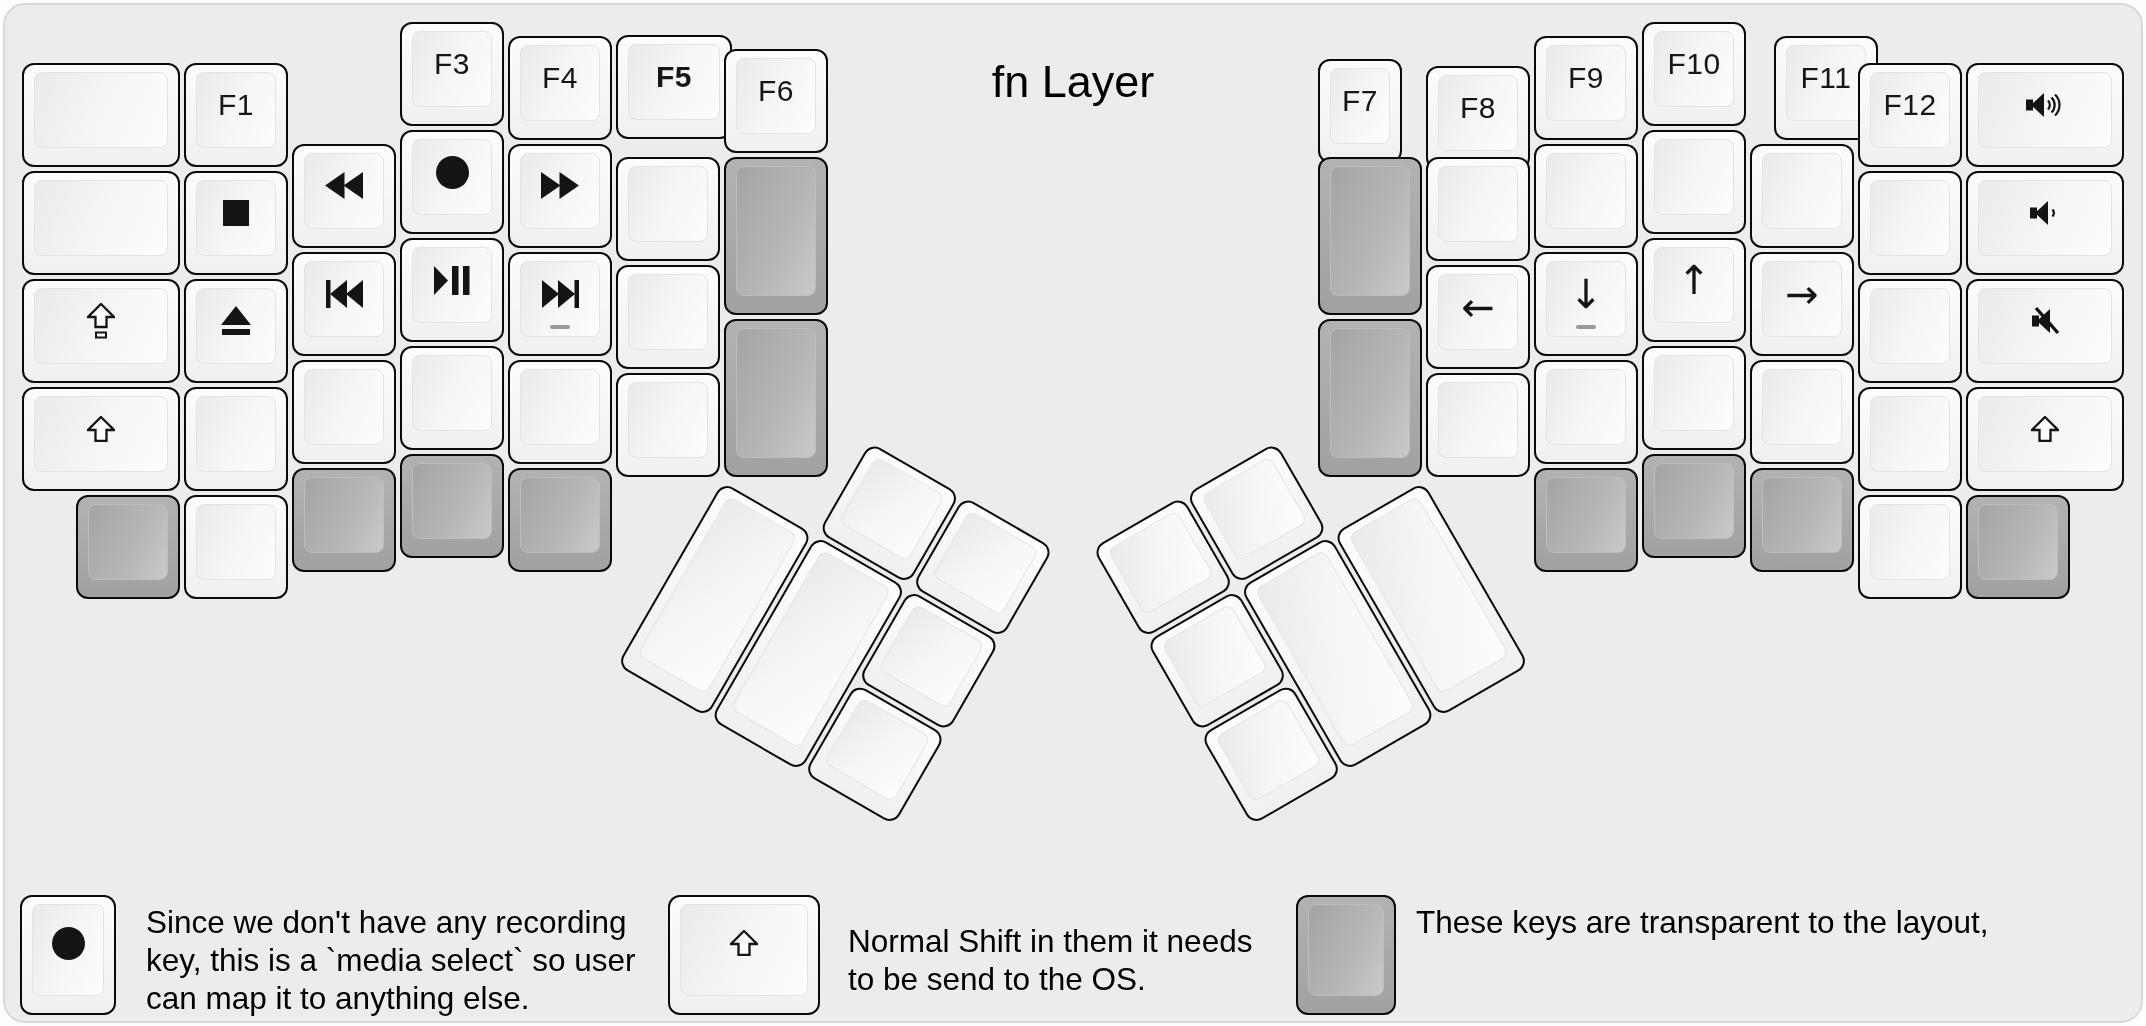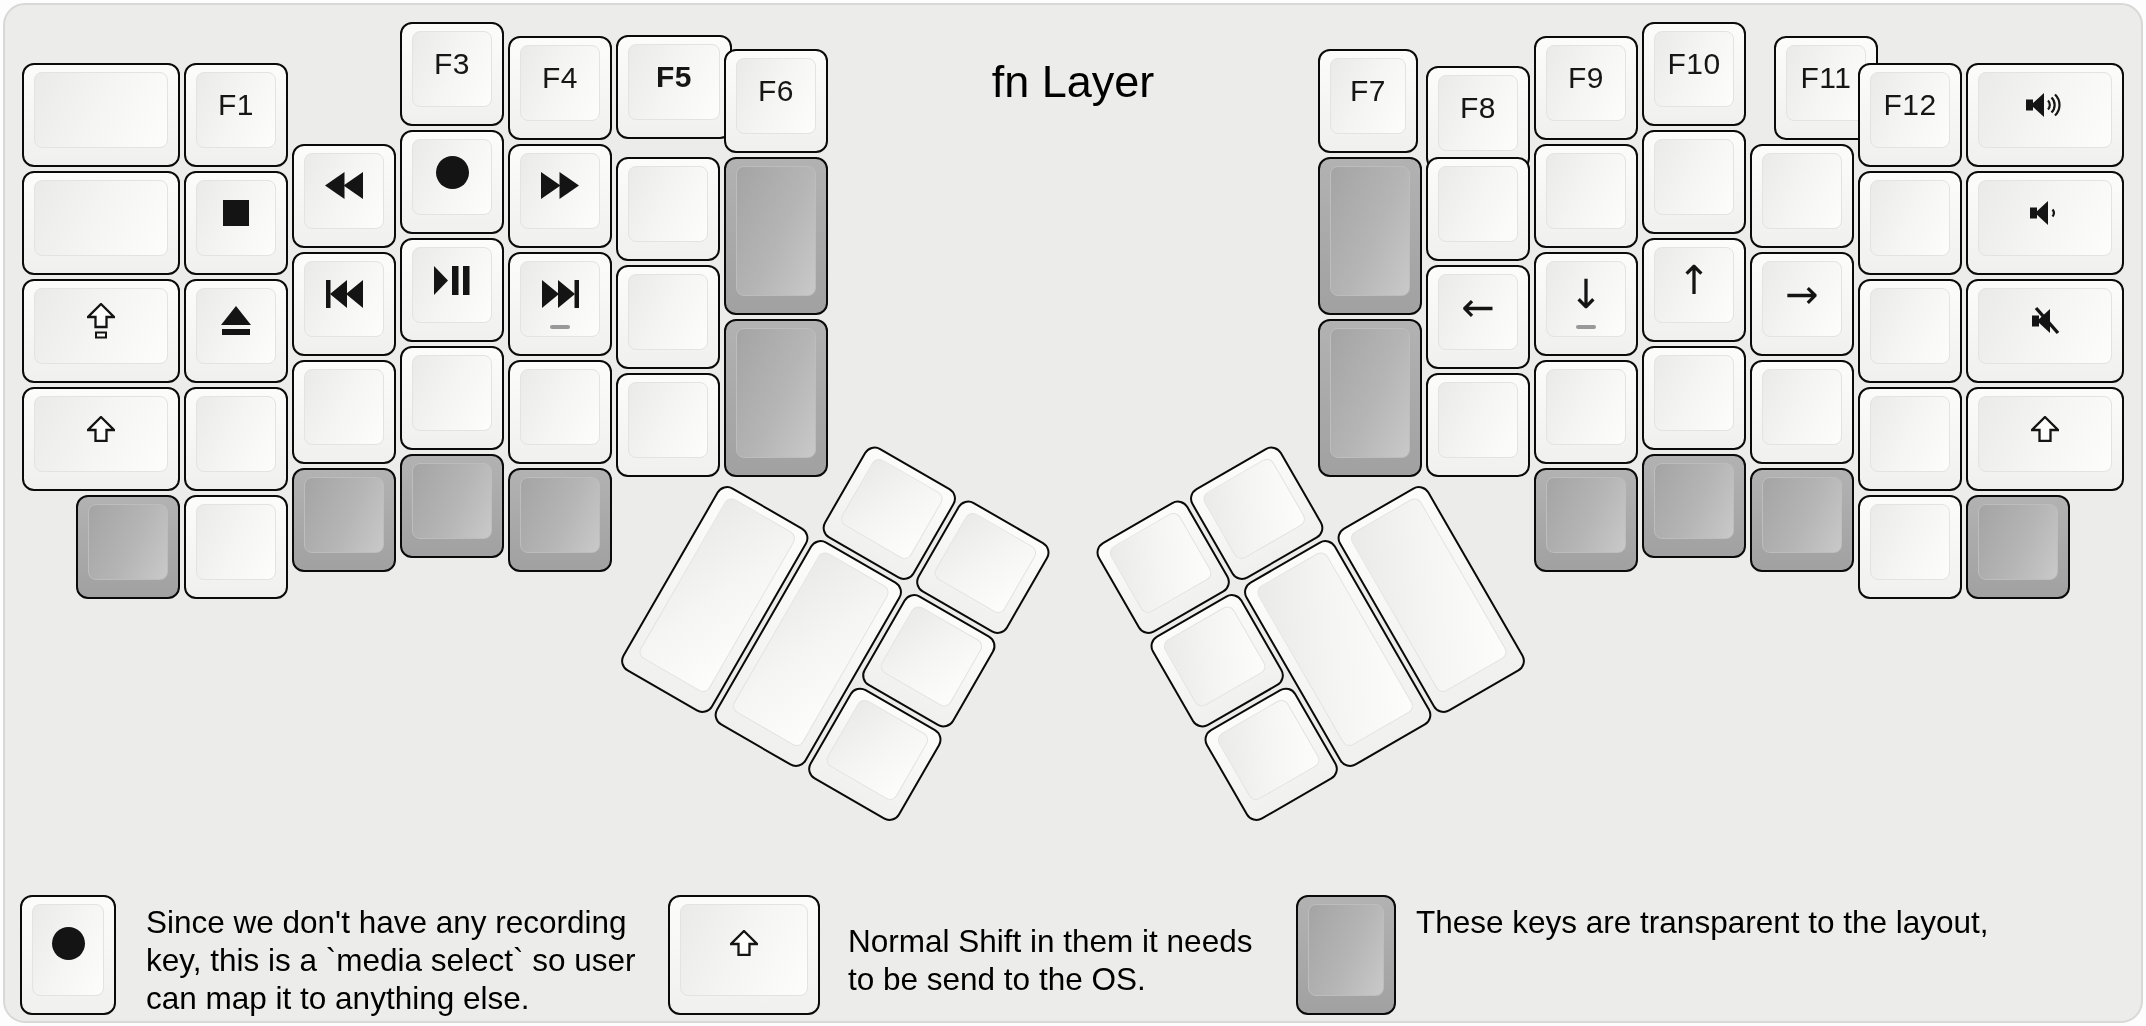--- a/index.html
+++ b/index.html
@@ -234,21 +234,21 @@
       <div class="gl"></div>
     </div>
     <div class="key gray" style="left: 400px; top: 454px; width: 104px; height: 104px;">
       <div class="cap"></div>
       <div class="gl"></div>
     </div>
     <div class="key gray" style="left: 508px; top: 467.5px; width: 104px; height: 104px;">
       <div class="cap"></div>
       <div class="gl"></div>
     </div>
-    <div class="key white" style="left: 1318px; top: 49px; width: 100px; height: 104px;">
+    <div class="key white" style="left: 1318px; top: 59px; width: 84px; height: 104px;">
       <div class="cap"></div>
       <div class="gl">
         <span class="klabel">F7</span>
       </div>
     </div>
     <div class="key gray" style="left: 1318px; top: 157px; width: 104px; height: 158px;">
       <div class="cap"></div>
       <div class="gl"></div>
     </div>
     <div class="key gray" style="left: 1318px; top: 319px; width: 104px; height: 158px;">

